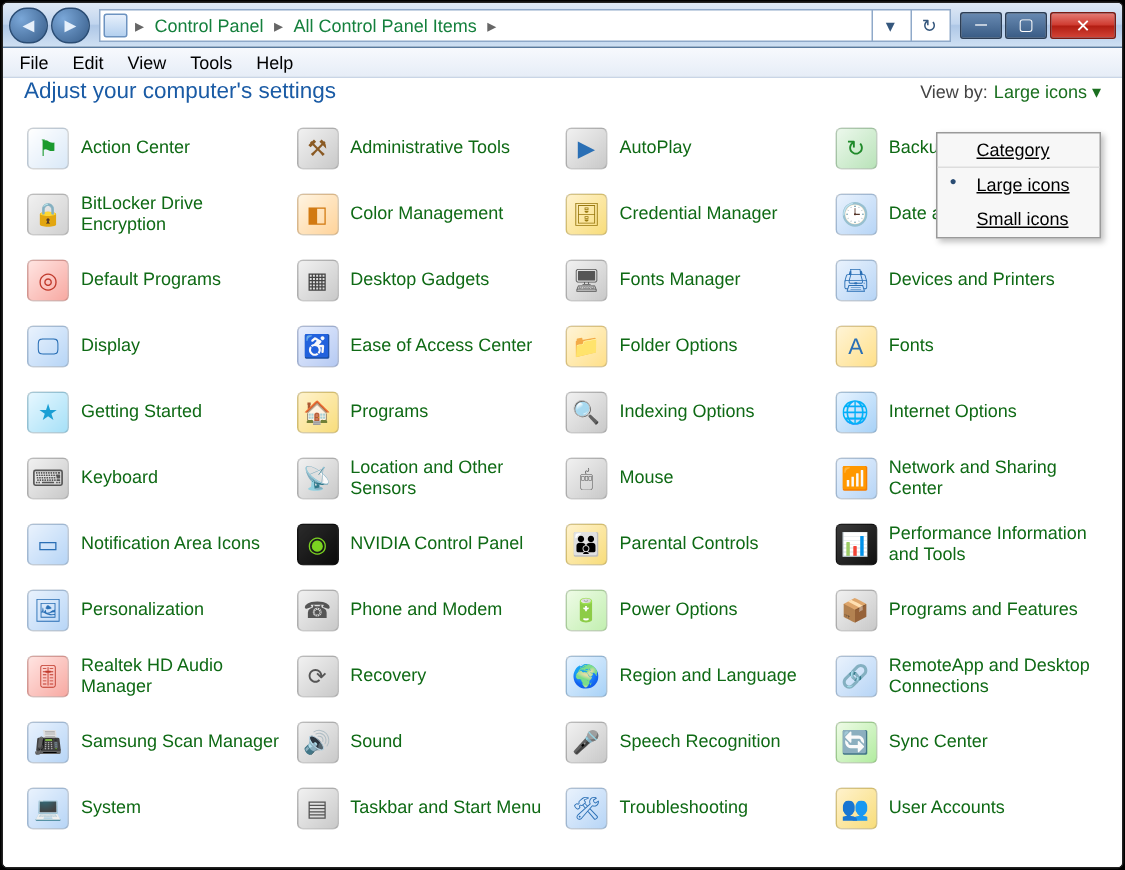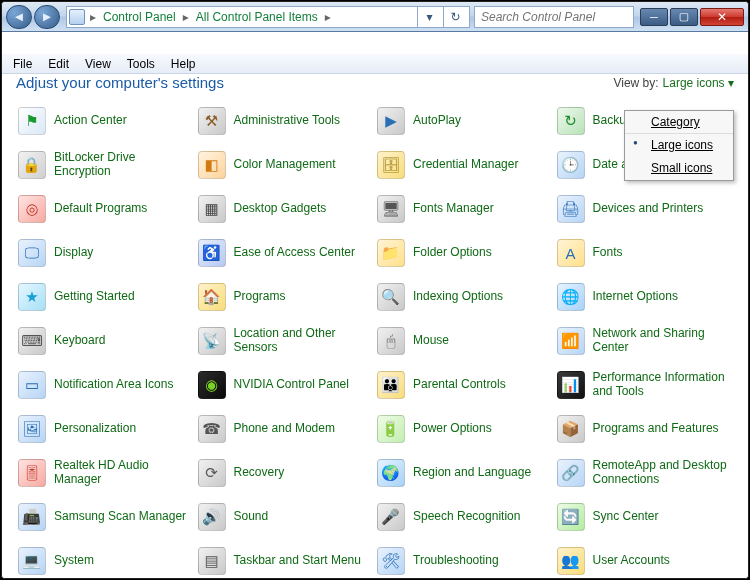--- a/index.html
+++ b/index.html
@@ -100,21 +100,21 @@
     width: 44px;
     background: linear-gradient(to bottom, #e47a73 0%, #cf3b30 48%, #b21d12 52%, #d24336 100%);
     border-color: #7a1a12;
     font-size: 12px;
   }
   
   .menubar {
     height: 20px;
     background: linear-gradient(to bottom,#f7f9fd,#e6edf7);
     border-bottom: 1px solid #c9d5e6;
-    display: flex; align-items: center; padding: 0 4px; gap: 2px; margin-top: 22px;
+    display: flex; align-items: center; padding: 0 4px; gap: 2px;
   }
   .menuitem { padding: 2px 7px; cursor: pointer; }
   
   .content {
     flex: 1;
     background: #fff;
     padding: 0 14px 8px 14px;
     overflow: auto;
     position: relative;
   }
@@ -198,24 +198,20 @@
       <div class="addr-icon"></div>
       <div class="crumb-arrow">▸</div>
       <div class="crumb">Control Panel</div>
       <div class="crumb-arrow">▸</div>
       <div class="crumb">All Control Panel Items</div>
       <div class="crumb-arrow">▸</div>
       <div style="flex:1"></div>
       <div class="refresh-split">▾</div>
       <div class="refresh-split">↻</div>
     </div>
-    <div class="searchbox">
-      <input placeholder="Search Control Panel" style="">
-      <span class="search-glass">🔍</span>
-    </div>
     <div class="winbtns">
       <div class="winbtn min">─</div>
       <div class="winbtn max">▢</div>
       <div class="winbtn close">✕</div>
     </div>
   </div>
 
   <div class="menubar" id="menubar">
       <div class="menuitem">File</div>
       <div class="menuitem">Edit</div>

